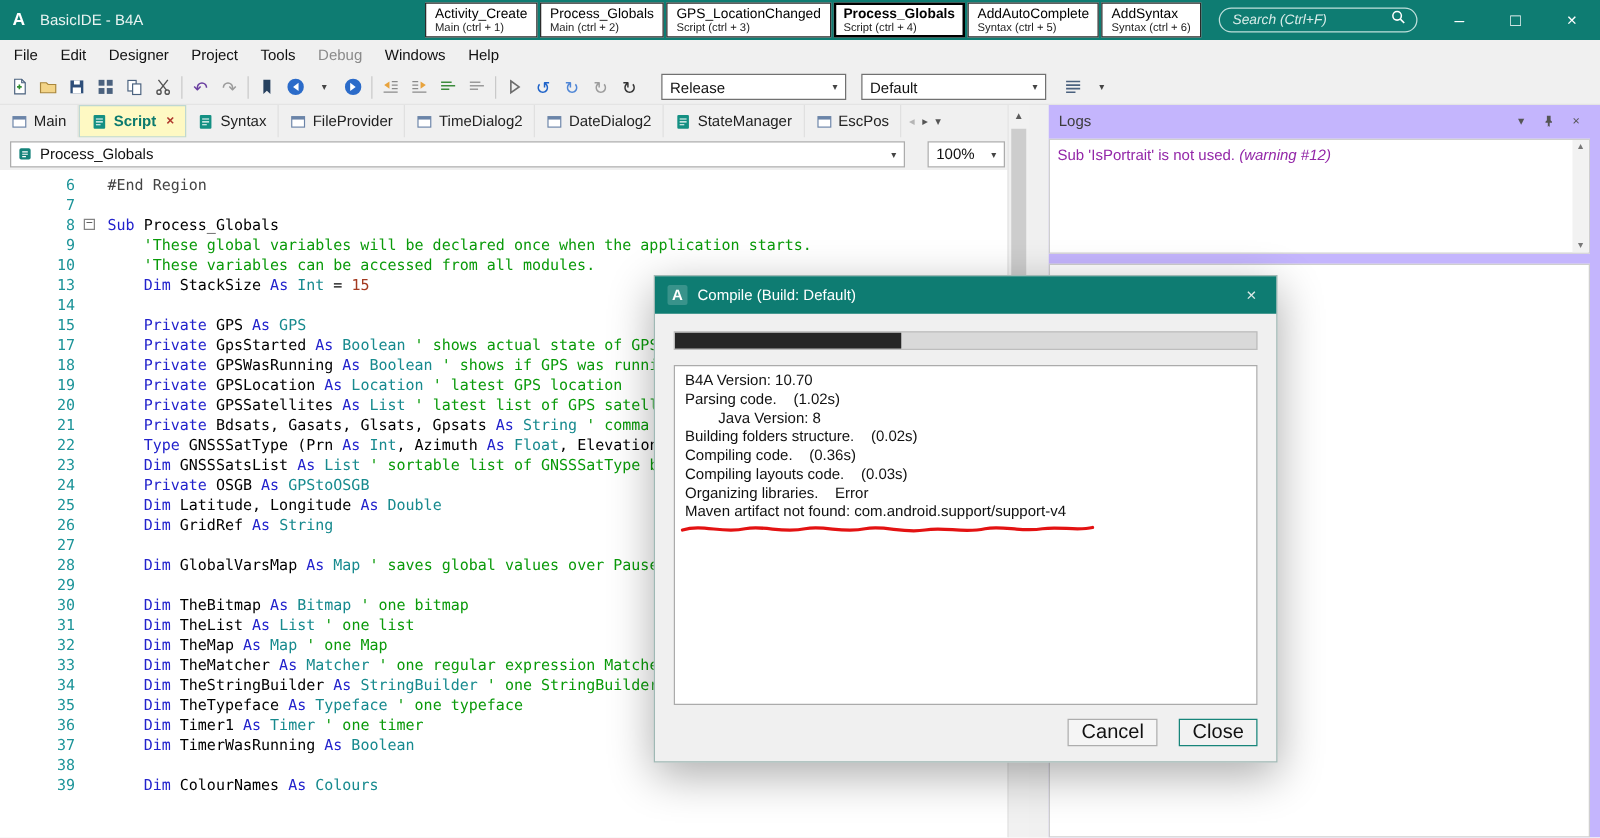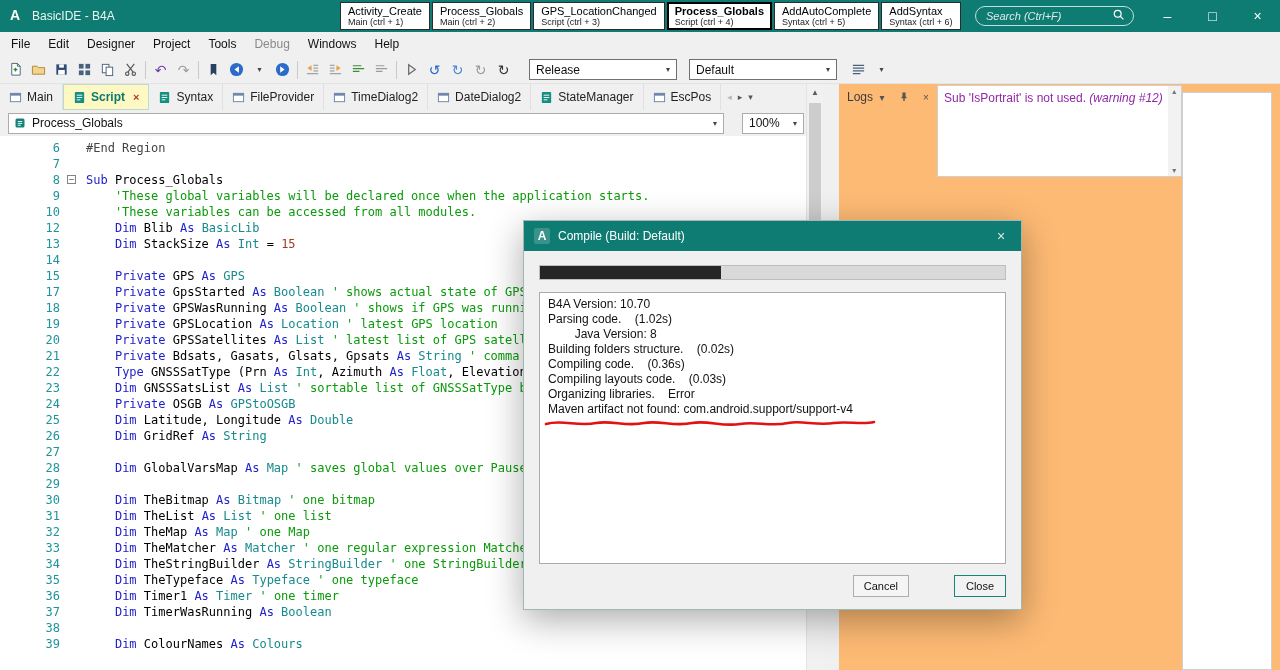--- a/index.html
+++ b/index.html
@@ -80,21 +80,21 @@
   .cl.hl .codeln{background:#EDF3FA;outline:1px solid #BCCFE6;}
   .tk-k{color:var(--kw);} .tk-t{color:var(--ty);} .tk-c{color:var(--cm);}
   .tk-n{color:var(--num);} .tk-p{color:#000;} .tk-d{color:#444;}
 
   .v-scrollbar{width:17px;background:#F1F1F1;border-left:1px solid #E3E3E3;position:relative;flex:none;}
   .sb-up{height:17px;display:flex;align-items:center;justify-content:center;font-size:8px;color:#5B5B5B;}
   .sb-thumb{position:absolute;left:2px;right:2px;top:19px;height:148px;background:#CDCDCD;}
 
   .splitter{width:16px;background:#F0F0F0;flex:none;}
 
-  .right-col{flex:1;display:flex;flex-direction:row;padding-right:8px;background:#fdba74;}
+  .right-col{flex:1;display:flex;flex-direction:column;padding-right:8px;background:#c4b5fd;}
   .logs-header{height:26px;display:flex;align-items:center;padding:0 2px 0 8px;flex:none;}
   .logs-title{font-size:12px;color:#3C3C3C;flex:1;}
   .lh-icons{display:flex;align-items:center;gap:4px;}
   .lh-icons .tbi{width:18px;height:18px;font-size:10px;color:#555;}
   .logs-box{background:#fff;border:1px solid #CFCFCF;}
   .logs-box1{height:92px;margin-top:1px;position:relative;padding:5px 18px 5px 6px;flex:none;overflow:hidden;}
   .log-entry{font-size:12px;color:var(--warn);line-height:15px;}
   .log-entry i{color:var(--warn);}
   .mini-sb{position:absolute;top:0;right:0;bottom:0;width:13px;background:#F2F2F2;
            display:flex;flex-direction:column;justify-content:space-between;align-items:center;
@@ -110,22 +110,22 @@
   .dlg-title{margin-left:8px;font-size:12px;flex:1;}
   .dlg-close{width:40px;text-align:center;font-size:14px;color:#DDE9E7;}
   .dlg-body{padding:14px 15px 0 15px;position:relative;height:360px;}
   .progress{height:15px;background:#D9D9D9;border:1px solid #BDBDBD;position:relative;overflow:hidden;}
   .progress-fill{position:absolute;left:0;top:0;bottom:0;background:#262626;}
   .dlg-log{margin-top:12px;height:272px;background:#fff;border:1px solid #ABABAB;
            padding:4px 8px;font-size:12px;line-height:15px;color:#111;position:relative;overflow:hidden;}
   .dlgline{white-space:pre;}
   .squiggle{position:absolute;left:4px;top:125px;}
   .dlg-buttons{position:absolute;right:15px;bottom:14px;display:flex;gap:17px;}
-  .btn{min-width:52px;height:22px;font-size:11px;background:#F5F5F5;border:1px solid #ADADAD;
-       padding:0 10px;font-family:"Liberation Sans",sans-serif;color:#111;margin-left:28px;}
+  .btn{min-width:52px;height:22px;font-size:16px;background:#F5F5F5;border:1px solid #ADADAD;
+       padding:0 10px;font-family:"Liberation Sans",sans-serif;color:#111;}
   .btn.default{border:1px solid #17857A;background:#F2F2F2;}
 </style>
 </head>
 <body>
 
 <div class="titlebar">
   <span class="app-logo">A</span>
   <span class="title-text">BasicIDE - B4A</span>
   <div class="title-tabs" id="title-tabs">
       <div class="ttab">
@@ -438,25 +438,20 @@
           </div>
           <div class="cl">
     <span class="ln">9</span>
     <span class="fold"></span>
     <span class="codeln"><span class="tk-c">    'These global variables will be declared once when the application starts.</span></span>
           </div>
           <div class="cl">
     <span class="ln">10</span>
     <span class="fold"></span>
     <span class="codeln"><span class="tk-c">    'These variables can be accessed from all modules.</span></span>
-          </div>
-          <div class="cl">
-    <span class="ln">12</span>
-    <span class="fold"></span>
-    <span class="codeln"><span class="tk-p">    </span><span class="tk-k">Dim</span><span class="tk-p"> Blib </span><span class="tk-k">As</span><span class="tk-t"> BasicLib</span></span>
           </div>
           <div class="cl">
     <span class="ln">13</span>
     <span class="fold"></span>
     <span class="codeln"><span class="tk-p">    </span><span class="tk-k">Dim</span><span class="tk-p"> StackSize </span><span class="tk-k">As</span><span class="tk-t"> Int</span><span class="tk-p"> = </span><span class="tk-n">15</span></span>
           </div>
           <div class="cl">
     <span class="ln">14</span>
     <span class="fold"></span>
     <span class="codeln"></span>

